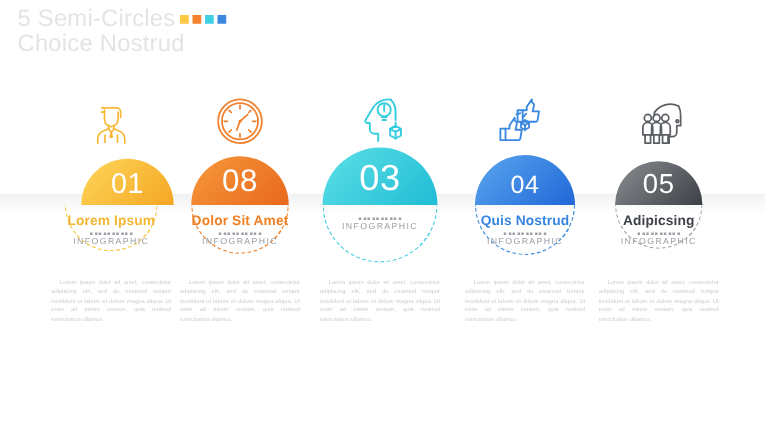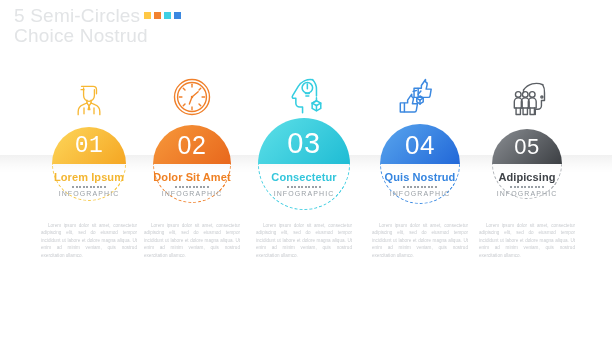--- a/index.html
+++ b/index.html
@@ -133,21 +133,21 @@
       <path fill="none" stroke="#f7b733" stroke-width="1.6" stroke-linecap="round" stroke-linejoin="round" d="M21.5 26.5 v3.5"></path>
       <path fill="none" stroke="#f7b733" stroke-width="1.6" stroke-linecap="round" stroke-linejoin="round" d="M26.5 26.5 v3.5"></path>
       <path fill="none" stroke="#f7b733" stroke-width="1.6" stroke-linecap="round" stroke-linejoin="round" d="M21.5 30 L17 32 a9 9 0 0 0 -6 8.5 v3.5"></path>
       <path fill="none" stroke="#f7b733" stroke-width="1.6" stroke-linecap="round" stroke-linejoin="round" d="M26.5 30 L31 32 a9 9 0 0 1 6 8.5 v3.5"></path>
       <path fill="none" stroke="#f7b733" stroke-width="1.6" stroke-linecap="round" stroke-linejoin="round" d="M21.5 30 L24 33.5 L26.5 30"></path>
       <path fill="none" stroke="#f7b733" stroke-width="1.6" stroke-linecap="round" stroke-linejoin="round" d="M24 33.5 L23 38 h2 l-1 -4.5"></path>
       <path fill="none" stroke="#f7b733" stroke-width="1.6" stroke-linecap="round" stroke-linejoin="round" d="M18 36 v7"></path>
       <path fill="none" stroke="#f7b733" stroke-width="1.6" stroke-linecap="round" stroke-linejoin="round" d="M30 36 v7"></path>
         </svg>
       </div>
-      <div class="semi-top" style="left: 89px; top: 127px; width: 74px; height: 37px; background: linear-gradient(135deg, rgb(253, 215, 91) 0%, rgb(245, 166, 35) 100%); pointer-events: auto; font-family: Liberation Mono, monospace;">
+      <div class="semi-top" style="left: 102px; top: 127px; width: 74px; height: 37px; background: linear-gradient(135deg, rgb(253, 215, 91) 0%, rgb(245, 166, 35) 100%); pointer-events: auto;">
         <div class="num" style="font-size: 23px; color: rgb(255, 255, 255);">01</div>
       </div>
       <div class="semi-bot" style="left: 89px; top: 164px; width: 74px; height: 37px; border-color: rgb(247, 201, 72);"></div>
       <div class="cap-wrap" style="left: 89px; top: 171px;">
         <div class="cap-title" style="color: rgb(243, 182, 50);">Lorem Ipsum</div>
         <div class="cap-dots">
           <i></i>
           <i></i>
           <i></i>
           <i></i>
@@ -174,21 +174,21 @@
       <path fill="none" stroke="#f0802b" stroke-width="1.6" stroke-linecap="round" stroke-linejoin="round" d="M14 14 l2 2"></path>
       <path fill="none" stroke="#f0802b" stroke-width="1.6" stroke-linecap="round" stroke-linejoin="round" d="M32 32 l2 2"></path>
       <path fill="none" stroke="#f0802b" stroke-width="1.6" stroke-linecap="round" stroke-linejoin="round" d="M34 14 l-2 2"></path>
       <path fill="none" stroke="#f0802b" stroke-width="1.6" stroke-linecap="round" stroke-linejoin="round" d="M16 32 l-2 2"></path>
       <path fill="none" stroke="#f0802b" stroke-width="1.6" stroke-linecap="round" stroke-linejoin="round" d="M24 24 L31 18"></path>
       <path fill="none" stroke="#f0802b" stroke-width="1.6" stroke-linecap="round" stroke-linejoin="round" d="M24 24 L21 32"></path>
       <circle cx="24" cy="24" r="1.4" fill="#f0802b"></circle>
         </svg>
       </div>
       <div class="semi-top" style="left: 192px; top: 125px; width: 78px; height: 39px; background: linear-gradient(135deg, rgb(247, 154, 60) 0%, rgb(232, 103, 28) 100%); pointer-events: auto;">
-        <div class="num" style="font-size: 25px; color: rgb(255, 255, 255);">02</div>
+        <div class="num" style="font-size: 25px; color: rgb(255, 255, 255);">08</div>
       </div>
       <div class="semi-bot" style="left: 192px; top: 164px; width: 78px; height: 39px; border-color: rgb(240, 128, 43);"></div>
       <div class="cap-wrap" style="left: 192px; top: 171px;">
         <div class="cap-title" style="color: rgb(239, 128, 35);">Dolor Sit Amet</div>
         <div class="cap-dots">
           <i></i>
           <i></i>
           <i></i>
           <i></i>
           <i></i>
@@ -215,21 +215,20 @@
       <path fill="none" stroke="#35cde0" stroke-width="1.6" stroke-linecap="round" stroke-linejoin="round" d="M32.5 32.5 l0 5.5 l4.5 2.5 l4.5 -2.5 l0 -5.5 l-4.5 -2.5 z"></path>
       <path fill="none" stroke="#35cde0" stroke-width="1.6" stroke-linecap="round" stroke-linejoin="round" d="M32.5 32.5 l4.5 2.5 l4.5 -2.5"></path>
       <path fill="none" stroke="#35cde0" stroke-width="1.6" stroke-linecap="round" stroke-linejoin="round" d="M37 35 v5.5"></path>
         </svg>
       </div>
       <div class="semi-top" style="left: 304px; top: 118px; width: 92px; height: 46px; background: linear-gradient(135deg, rgb(94, 224, 232) 0%, rgb(31, 188, 212) 100%); pointer-events: auto;">
         <div class="num" style="font-size: 29px; color: rgb(255, 255, 255);">03</div>
       </div>
       <div class="semi-bot" style="left: 304px; top: 164px; width: 92px; height: 46px; border-color: rgb(70, 207, 226);"></div>
       <div class="cap-wrap" style="left: 304px; top: 171px;">
-        <div class="cap-title" style="color: rgb(52, 198, 220);">Consectetur</div>
         <div class="cap-dots">
           <i></i>
           <i></i>
           <i></i>
           <i></i>
           <i></i>
           <i></i>
           <i></i>
           <i></i>
           <i></i>
@@ -247,21 +246,21 @@
       <path fill="none" stroke="#3b88e0" stroke-width="1.6" stroke-linecap="round" stroke-linejoin="round" d="M15 22 l-4.5 6.5 v3 H7 v10 h11 a2 2 0 0 0 2 -1.7 l1.2 -7.3 h-5.5 l1 -4.5 a3 3 0 0 0 -1.7 -3.5 z"></path>
       <path fill="none" stroke="#3b88e0" stroke-width="1.6" stroke-linecap="round" stroke-linejoin="round" d="M6.5 31.5 h-4 v10 h4"></path>
       <path fill="none" stroke="#3b88e0" stroke-width="1.6" stroke-linecap="round" stroke-linejoin="round" d="M22 22 l3 -3.5"></path>
       <path fill="none" stroke="#3b88e0" stroke-width="1.6" stroke-linecap="round" stroke-linejoin="round" d="M20 18 l-3.5 1"></path>
       <path fill="none" stroke="#3b88e0" stroke-width="1.6" stroke-linecap="round" stroke-linejoin="round" d="M20.5 26.5 l3.5 -2.5 l3.5 2 v4.5 l-3.5 2 l-3.5 -2 z"></path>
       <path fill="none" stroke="#3b88e0" stroke-width="1.6" stroke-linecap="round" stroke-linejoin="round" d="M20.5 26.5 l3.5 2 l3.5 -2.5"></path>
       <path fill="none" stroke="#3b88e0" stroke-width="1.6" stroke-linecap="round" stroke-linejoin="round" d="M24 28.5 v4.5"></path>
         </svg>
       </div>
       <div class="semi-top" style="left: 420px; top: 124px; width: 80px; height: 40px; background: linear-gradient(135deg, rgb(90, 167, 238) 0%, rgb(33, 103, 216) 100%); pointer-events: auto;">
-        <div class="num" style="font-size: 26px; color: rgb(255, 255, 255); text-align: center;">04</div>
+        <div class="num" style="font-size: 20px; color: rgb(255, 255, 255); text-align: center;">04</div>
       </div>
       <div class="semi-bot" style="left: 420px; top: 164px; width: 80px; height: 40px; border-color: rgb(59, 138, 226);"></div>
       <div class="cap-wrap" style="left: 420px; top: 171px;">
         <div class="cap-title" style="color: rgb(53, 133, 224);">Quis Nostrud</div>
         <div class="cap-dots">
           <i></i>
           <i></i>
           <i></i>
           <i></i>
           <i></i>

